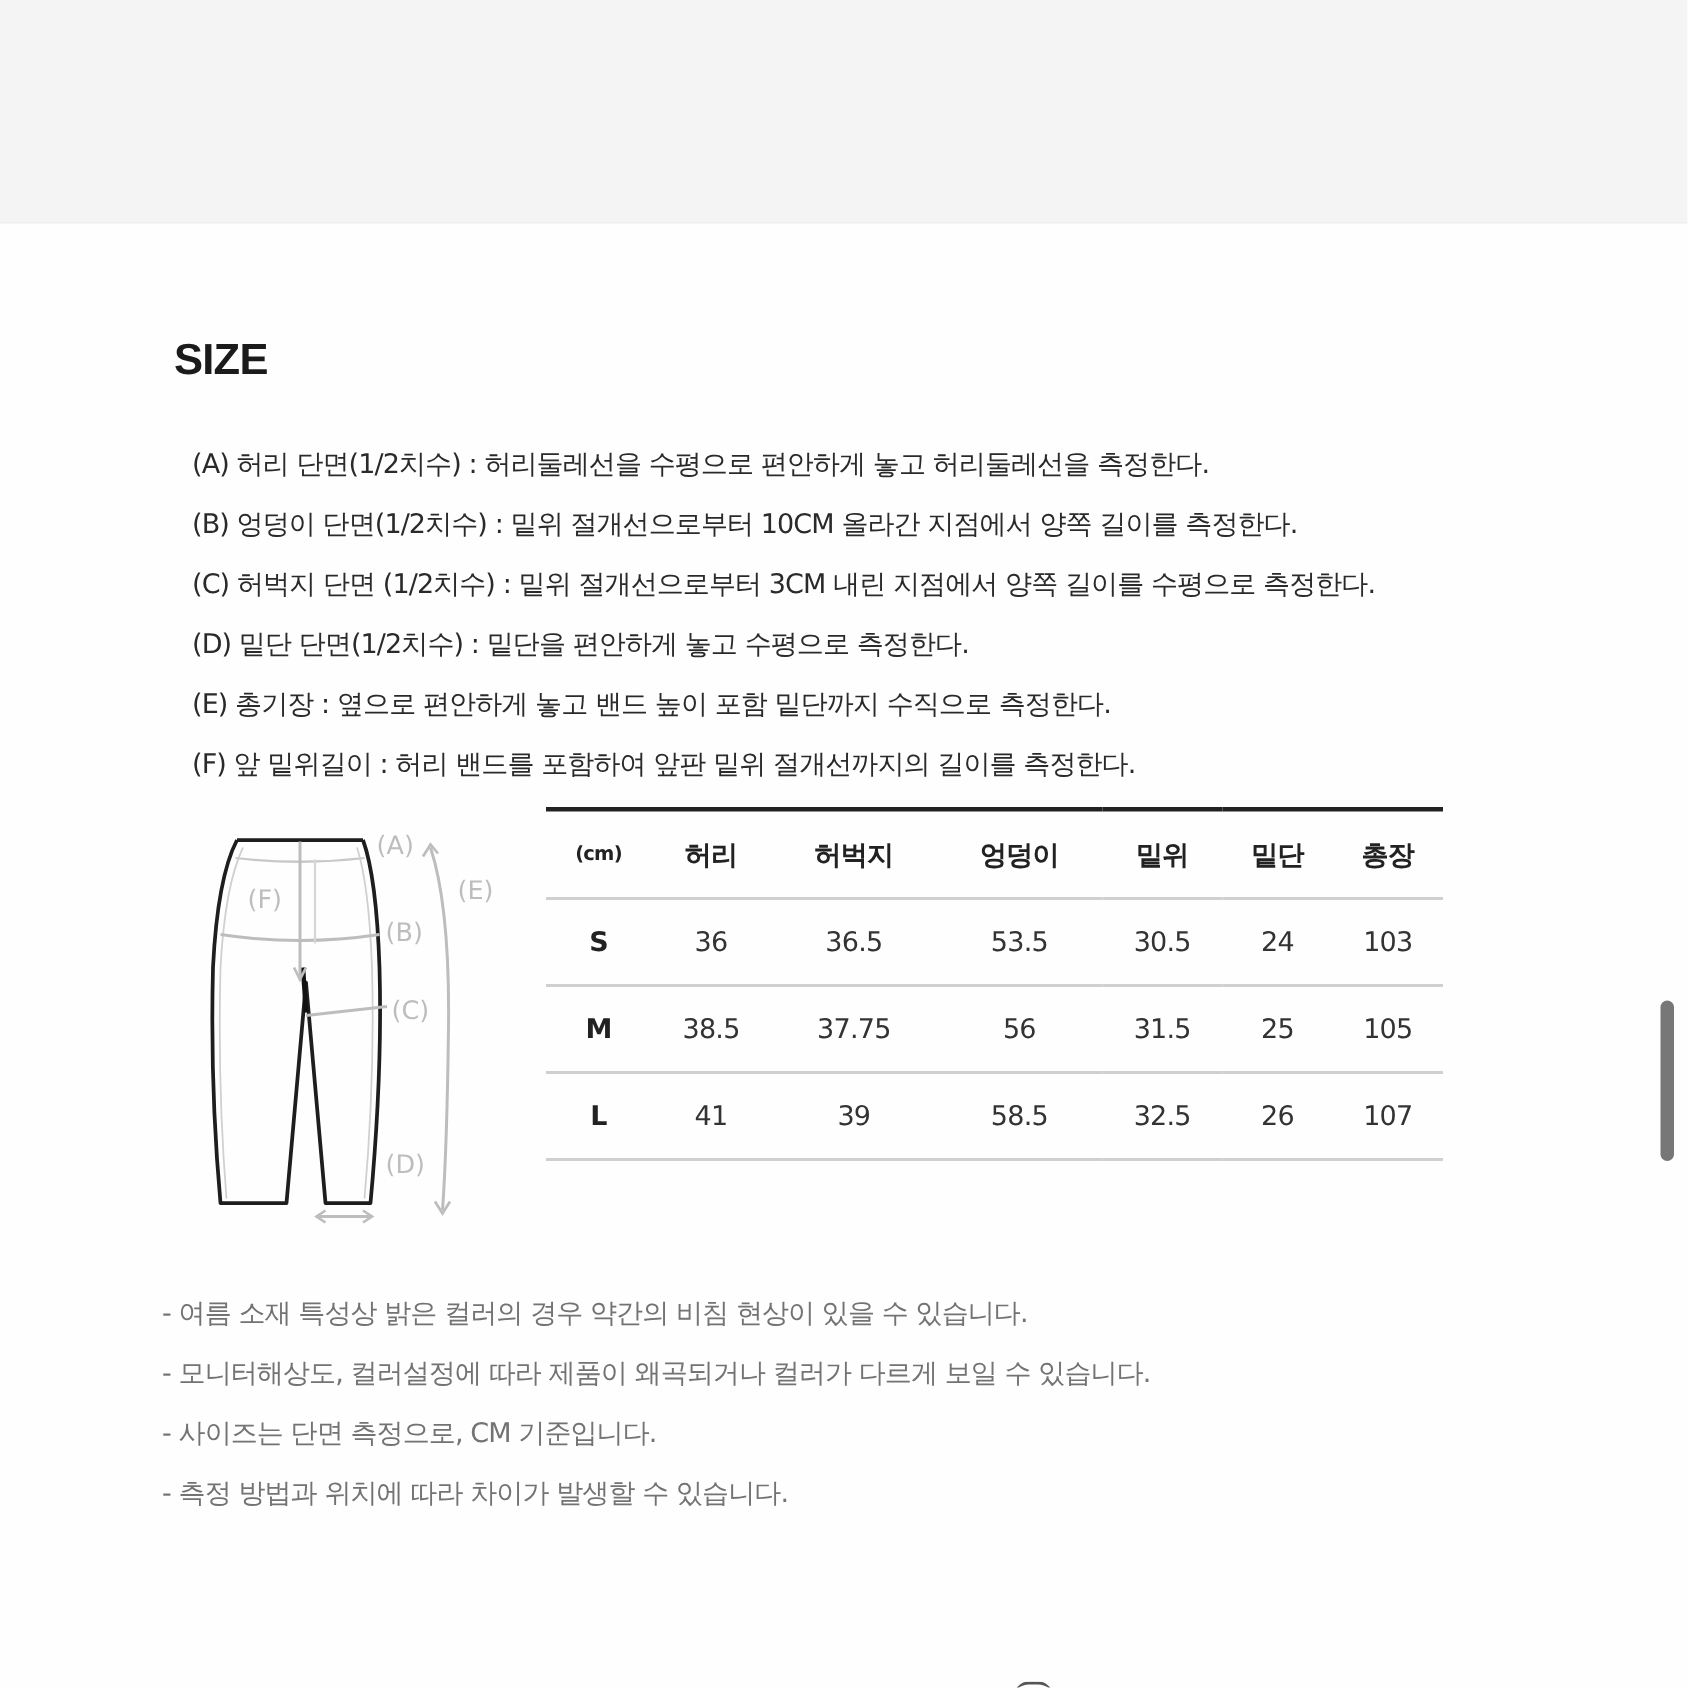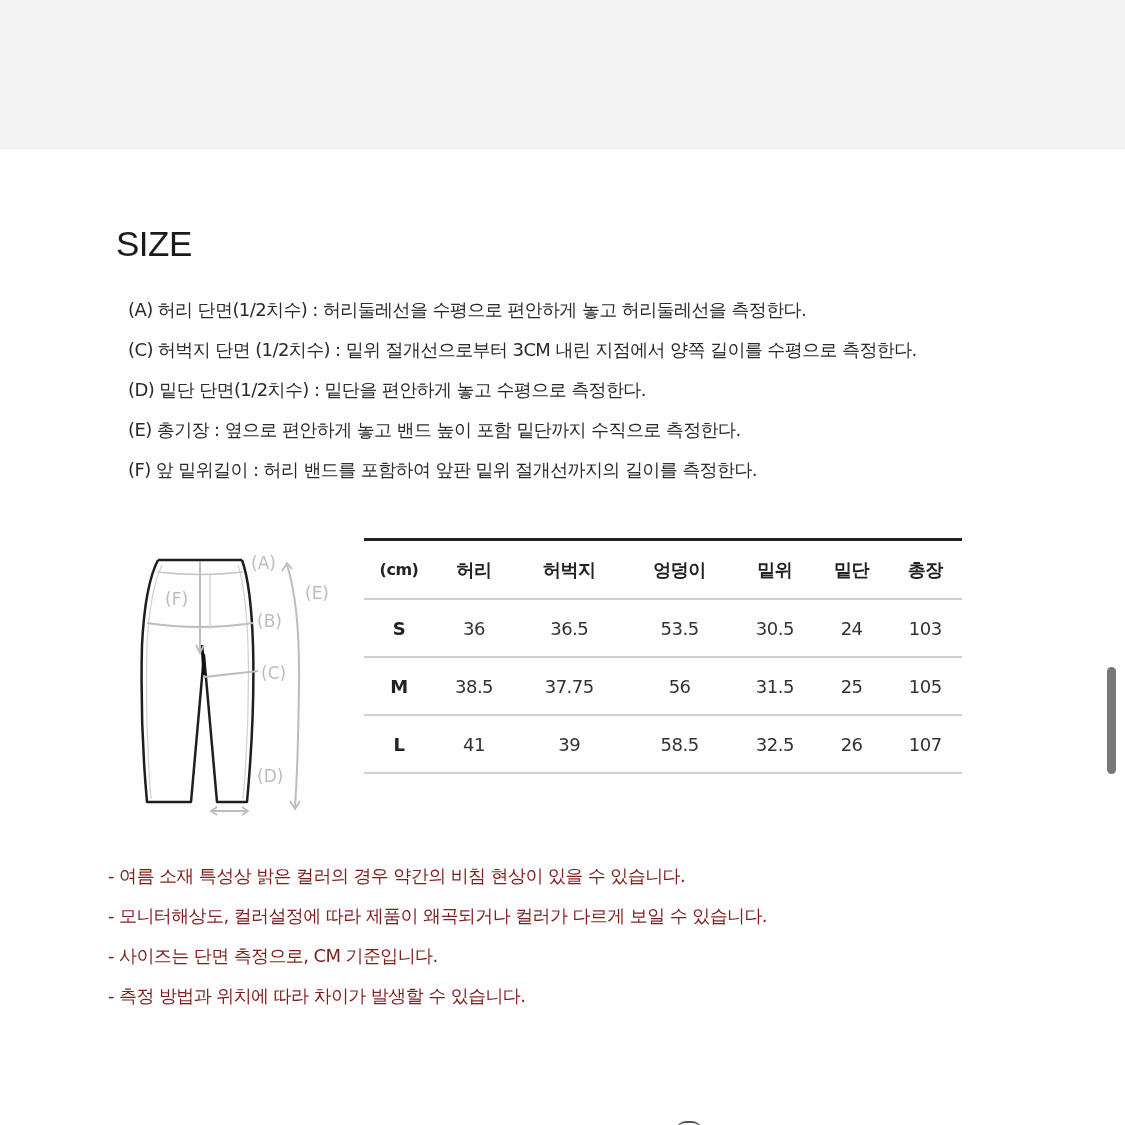--- a/index.html
+++ b/index.html
@@ -8,64 +8,65 @@
       background: #fefefe;
       font-family: "DejaVu Sans", "Liberation Sans", sans-serif;
       color: #222;
     }
     .top-band {
       position: absolute; left: 0; top: 0; width: 1125px; height: 148px;
       background: #f4f4f4; border-bottom: 1px solid #efefef;
     }
     .size-title {
       position: absolute; left: 116px; top: 224px;
-      font-size: 35px; font-weight: normal; letter-spacing: -0.5px; color: #1b1b1b;
+      font-size: 29px; font-weight: bold; letter-spacing: -0.5px; color: #1b1b1b;
       font-family: "Liberation Sans", "DejaVu Sans", sans-serif;
     }
     .defs { position: absolute; left: 116px; top: 284px; margin: 12px; padding: 0; list-style: none; }
     .defs li {
       height: 40px; line-height: 28px; font-size: 18px; color: #2a2a2a;
       white-space: nowrap; letter-spacing: -0.6px;
     }
     .diagram { position: absolute; left: 135px; top: 545px; width: 220px; height: 280px; }
     .size-table {
       position: absolute; left: 364px; top: 538px; width: 598px;
       border-collapse: collapse; border-top: 3px solid #222;
     }
     .size-table th, .size-table td {
       text-align: center; padding: 0; border-bottom: 2px solid #d0d0d0;
       font-size: 18px; color: #333; letter-spacing: -0.5px;
     }
     .size-table th { height: 57px; font-weight: bold; color: #222; font-size: 18px; }
-    .size-table th.unit { font-size: 16px; width: 70px; text-align: center; }
+    .size-table th.unit { font-size: 13px; width: 70px; text-align: center; }
     .size-table td { height: 56px; }
     .size-table td.size-label { font-weight: bold; color: #222; }
     .notes { position: absolute; left: 108px; top: 862px; margin: 0; padding: 0; list-style: none; }
     .notes li {
-      height: 40px; line-height: 28px; font-size: 18px; color: #7f1d1d;
+      height: 40px; line-height: 28px; font-size: 18px; color: #737373;
       white-space: nowrap; letter-spacing: -0.6px;
     }
     .scrollbar {
       position: absolute; left: 1107px; top: 667px; width: 9px; height: 107px;
       background: #777; border-radius: 5px;
     }
     .bottom-peek {
       position: absolute; left: 676px; top: 1121px; width: 26px; height: 8px;
       border-radius: 13px 13px 0 0; border-top: 2px solid #555;
     }
   </style>
 </head>
 <body>
 
 <div class="top-band"></div>
 
 <div class="size-title">SIZE</div>
 
 <ul class="defs">
   <li>(A) 허리 단면(1/2치수) :  허리둘레선을 수평으로 편안하게 놓고 허리둘레선을 측정한다.</li>
+  <li>(B) 엉덩이 단면(1/2치수) :  밑위 절개선으로부터 10CM 올라간 지점에서 양쪽 길이를 측정한다.</li>
   <li>(C) 허벅지 단면 (1/2치수) : 밑위 절개선으로부터 3CM 내린 지점에서 양쪽 길이를 수평으로 측정한다.</li>
   <li>(D) 밑단 단면(1/2치수) : 밑단을 편안하게 놓고 수평으로 측정한다.</li>
   <li>(E) 총기장 : 옆으로 편안하게 놓고 밴드 높이 포함 밑단까지 수직으로 측정한다.</li>
   <li>(F) 앞 밑위길이 : 허리 밴드를 포함하여 앞판 밑위 절개선까지의 길이를 측정한다.</li>
 </ul>
 
 <div class="diagram">
   <svg width="220" height="280" viewBox="0 0 220 280">
 
     <path d="M23 15 L107 15" stroke="#1e1e1e" stroke-width="2.5" fill="none"></path>

